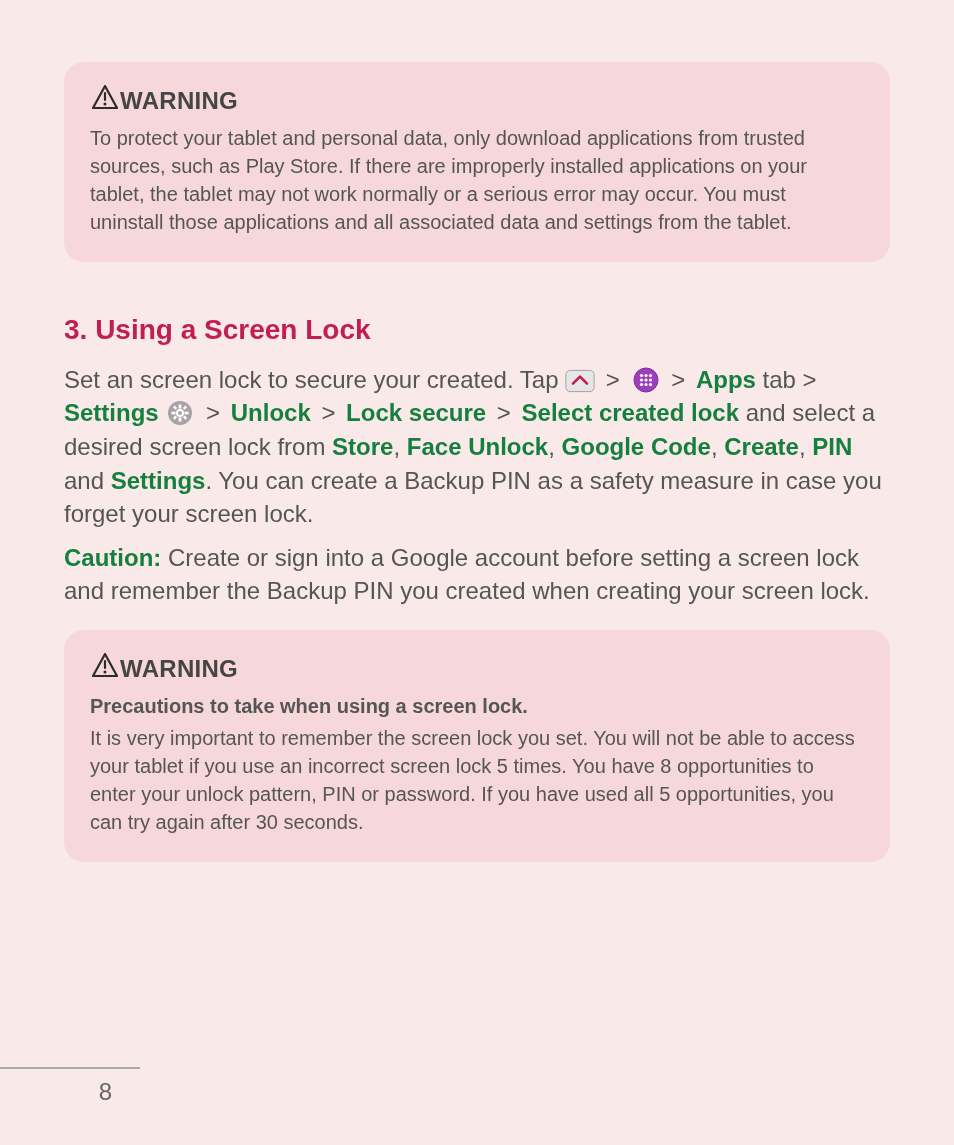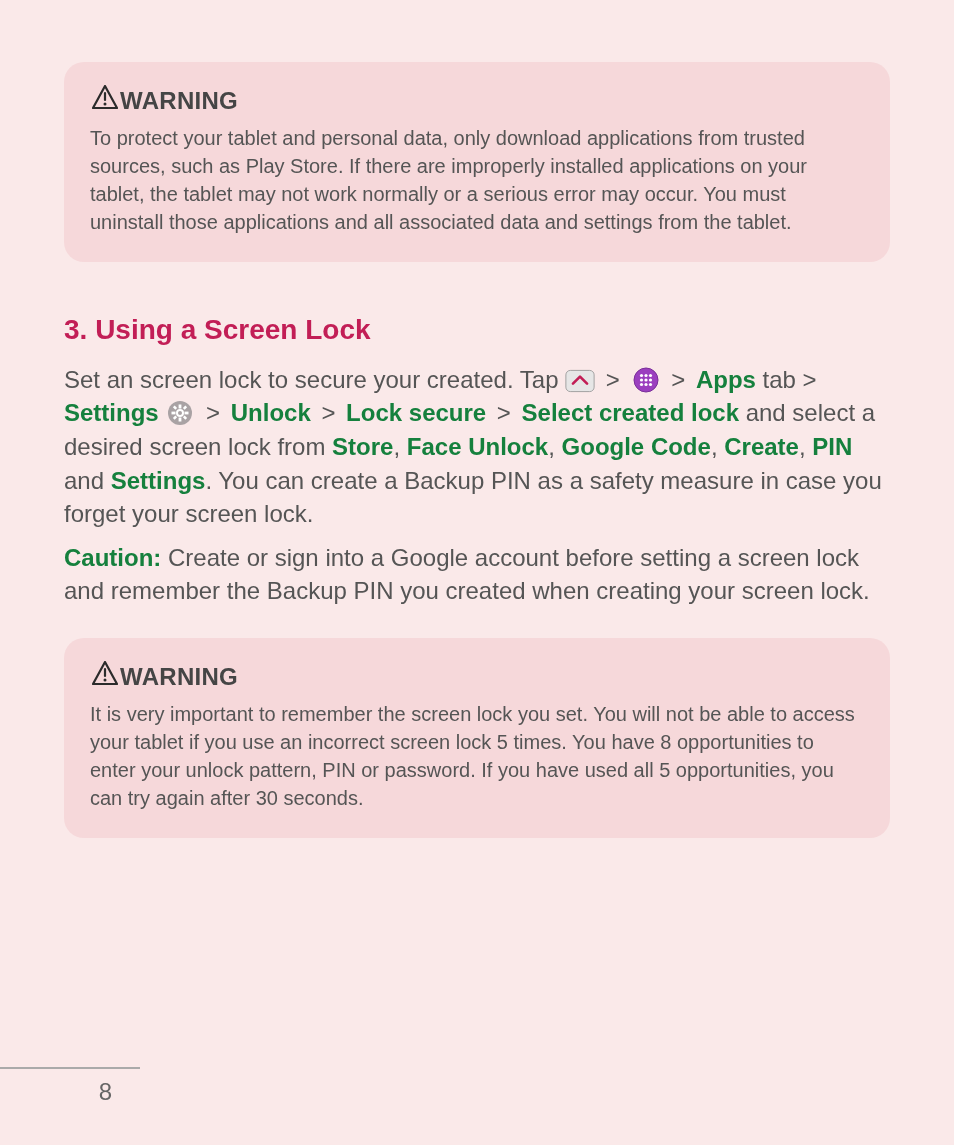--- a/index.html
+++ b/index.html
@@ -147,31 +147,32 @@
   <span> and select a desired screen lock from </span>
   <b>Store</b><span>, </span>
   <b>Face Unlock</b><span>, </span>
   <b>Google Code</b><span>, </span>
   <b>Create</b><span>, </span>
   <b>PIN</b>
   <span> and </span>
   <b>Settings</b><span>. You can create a Backup PIN as a safety measure in case you forget your screen lock.</span>
 </p>
 
-<p class="body-para" style="margin-bottom:30px;">
+<p class="body-para" style="margin-bottom:22px;">
   <b>Caution:</b><span> Create or sign into a Google account before setting a screen lock and remember the Backup PIN you created when creating your screen lock.</span>
 </p>
 
 <div class="warning-box">
   <div class="warning-header">
     <span class="inline-icon">
       <svg width="26" height="24" viewBox="0 0 26 24">
         <path d="M13 1 L25 23 L1 23 Z" fill="none" stroke="#2b2b2b" stroke-width="2.2" stroke-linejoin="round"></path>
         <line x1="13" y1="8" x2="13" y2="15" stroke="#2b2b2b" stroke-width="2.2" stroke-linecap="round"></line>
         <circle cx="13" cy="19" r="1.5" fill="#2b2b2b"></circle>
       </svg>
     </span>
     <span class="warning-title">WARNING</span>
   </div>
+  <p class="warning-subtitle">Precautions to take when using a screen lock.</p>
   <p>It is very important to remember the screen lock you set. You will not be able to access your tablet if you use an incorrect screen lock 5 times. You have 8 opportunities to enter your unlock pattern, PIN or password. If you have used all 5 opportunities, you can try again after 30 seconds.</p>
 </div>
 
 <div class="page-footer">8</div>
 
 </body></html>

